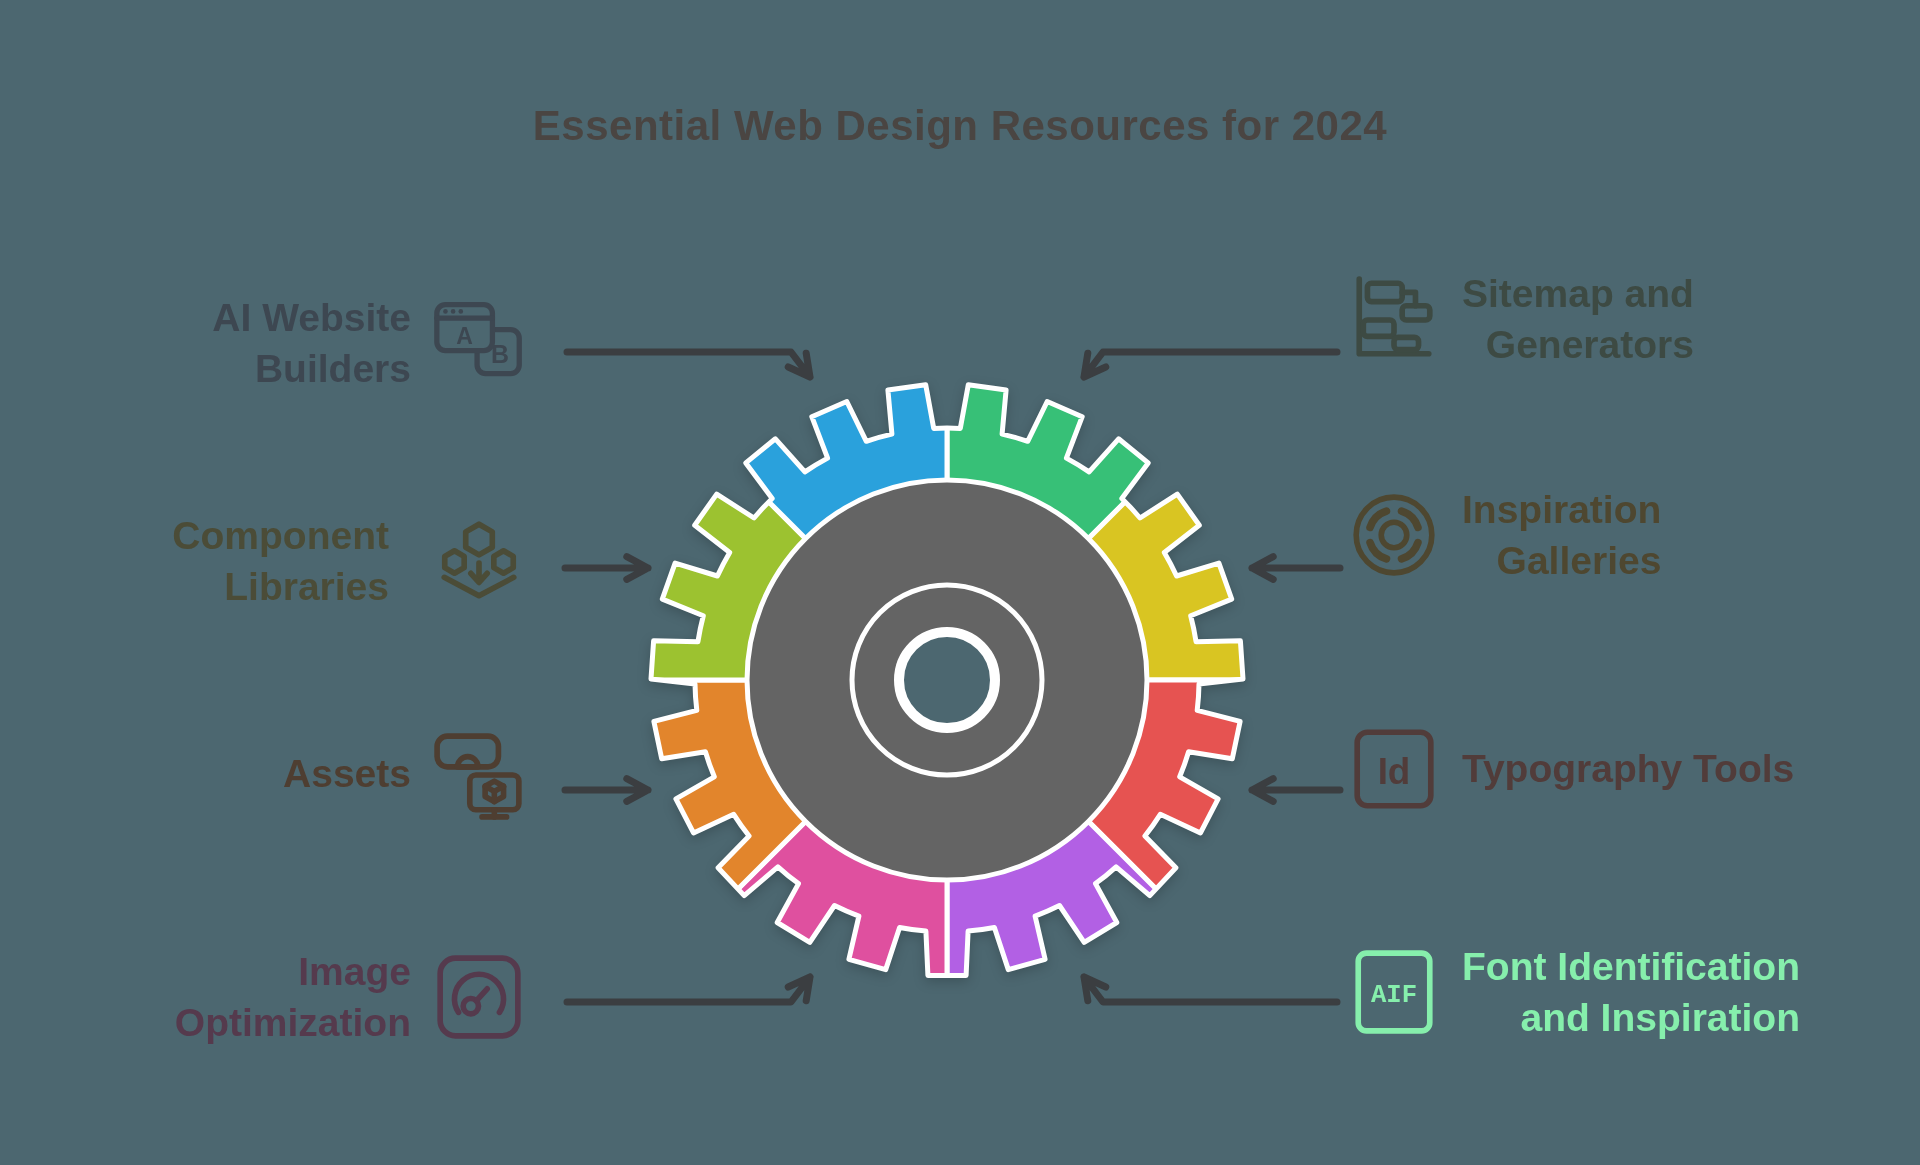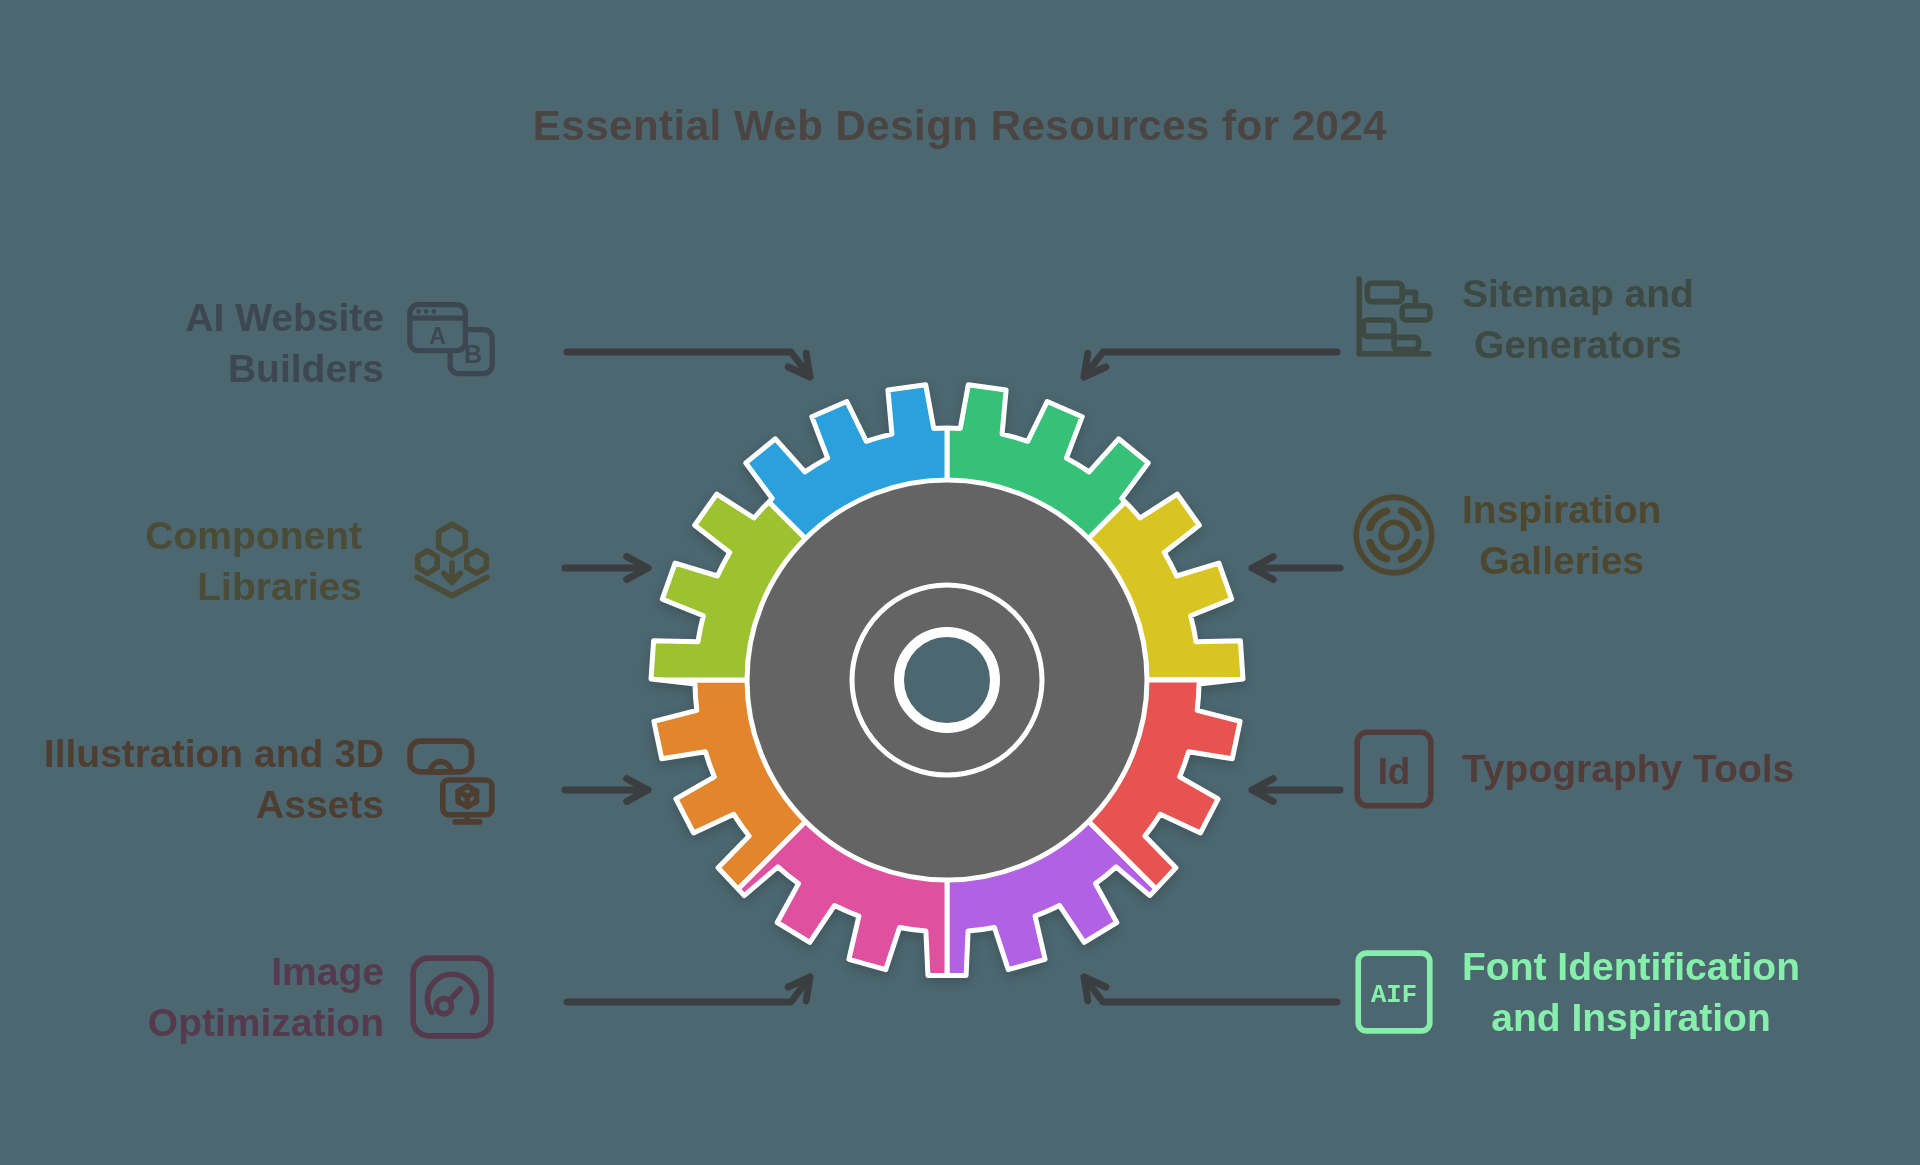--- a/index.html
+++ b/index.html
@@ -1,34 +1,34 @@
 <!DOCTYPE html>
 <html><head>
 <meta charset="utf-8">
 <style>
   html,body{margin:0;padding:0;}
   body{
     width:1920px;height:1165px;position:relative;overflow:hidden;
     font-family:"Liberation Sans",sans-serif;
     background:#4c6770;
   }
-  #canvas{position:absolute;inset:0;width:1872px;height:1165px;}
+  #canvas{position:absolute;inset:0;width:1872px;height:1165px;padding-left:27px;}
   .title{
     position:absolute;top:102px;left:0;width:1920px;
     text-align:center;font-size:42px;font-weight:600;letter-spacing:.5px;
   }
   #diagram-svg{position:absolute;left:0;top:0;}
   .gear-layer{filter:drop-shadow(0 4px 6px rgba(0,0,0,.18));}
   .label{
     position:absolute;display:flex;align-items:center;gap:22px;
     font-size:39px;font-weight:600;line-height:1.32;
   }
   .label.left{flex-direction:row;}
   .label.left .lbl-text{text-align:right;}
-  .label.right .lbl-text{text-align:center;}
+  .label.right .lbl-text{text-align:right;}
   .icon{flex:0 0 auto;}
   .icon *{vector-effect:none;}
   .icon .st{fill:none;stroke:currentColor;stroke-width:5.5;stroke-linecap:round;stroke-linejoin:round;}
   .icon .st7{fill:none;stroke:currentColor;stroke-width:7.5;stroke-linecap:round;}
   .icon .occ{fill:var(--bg,#4c6770);stroke:currentColor;stroke-width:5.5;stroke-linejoin:round;}
   .icon .dot{fill:currentColor;stroke:none;}
   .icon .glyph{fill:currentColor;stroke:none;font-family:"Liberation Sans",sans-serif;font-weight:700;text-anchor:middle;}
   .icon .glyph.mono{font-family:"Liberation Mono",monospace;}
 </style>
 </head>
@@ -97,21 +97,20 @@
       <polygon class="st" points="21,35 30.5,40.5 30.5,51.5 21,57 11.5,51.5 11.5,40.5"></polygon>
       <polygon class="st" points="69,35 78.5,40.5 78.5,51.5 69,57 59.5,51.5 59.5,40.5"></polygon>
       <line class="st" x1="45" y1="47" x2="45" y2="64"></line>
       <polyline class="st" points="37,57 45,66 53,57"></polyline>
       <polyline class="st" points="11,61 45,79 79,61"></polyline>
     </svg>
   </div>
 
   <div class="label left" style="top: 728px; right: 1374px; color: rgb(78, 62, 49);">
     <div class="lbl-text">
-      <div>Illustration and 3D</div>
       <div>Assets</div>
     </div>
     <svg class="icon" width="92" height="92" viewBox="0 0 90 90">
       <rect class="st" x="4" y="8" width="60" height="30" rx="10"></rect>
       <path class="occ" d="M24,38 A10 10 0 0 1 44,38 Z"></path>
       <rect class="occ" x="36" y="46" width="48" height="34" rx="6"></rect>
       <polygon class="st" points="60,52 69,57 69,67 60,72 51,67 51,57"></polygon>
       <polyline class="st" points="51,57 60,62 69,57"></polyline>
       <line class="st" x1="60" y1="62" x2="60" y2="72"></line>
       <line class="st" x1="60" y1="80" x2="60" y2="87"></line>

